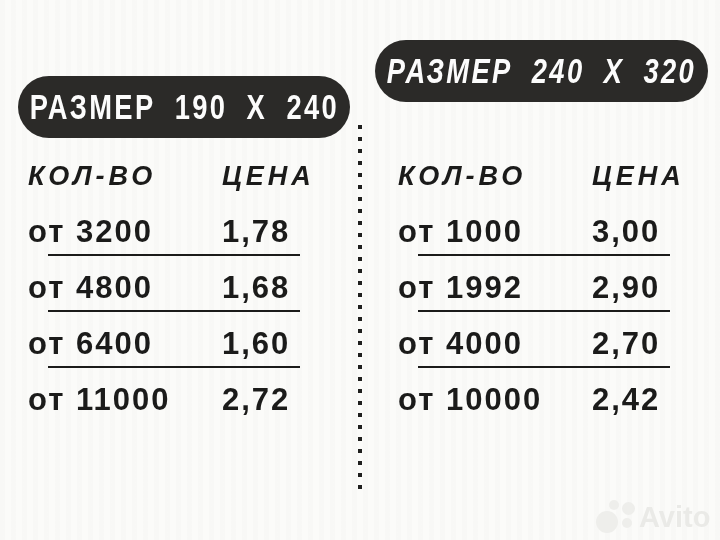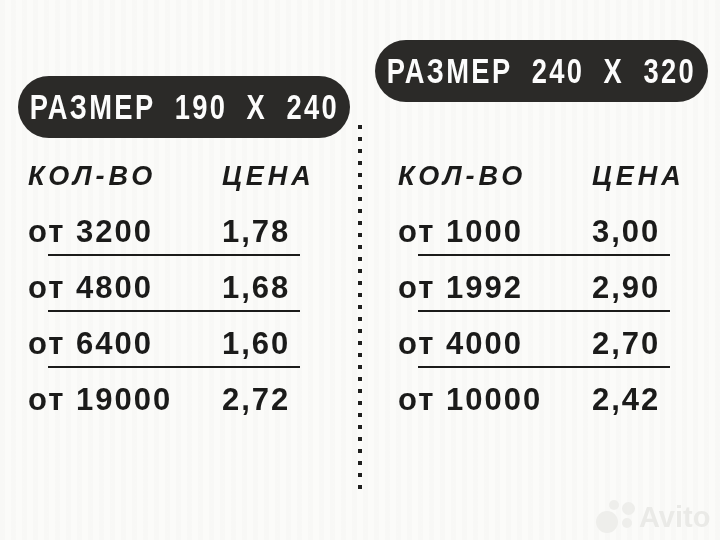--- a/index.html
+++ b/index.html
@@ -10,21 +10,21 @@
     font-family:"Liberation Sans", sans-serif;
     color:#1b1b1a;
   }
 
   
   .pill {
     position:absolute; top:40px; height:62px; background:#2b2a28;
     border-radius:32px; display:flex; align-items:center; justify-content:center;
   }
   .pill.pill-left  { left:18px;   width:332px;margin-top:36px; }
-  .pill.pill-right { left:375px; width:333px; }
+  .pill.pill-right { left:375px; width:333px;font-style:italic; }
   .pill .pill-label {
     color:#fcfcfc; font-size:35px; font-weight:700; letter-spacing:3px;
     word-spacing:12px; white-space:nowrap; transform:scaleX(0.78);
   }
 
   
   .price-table { position:absolute; top:155px; width:302px; }
   .price-table.t-left  { left:28px; }
   .price-table.t-right { left:398px; }
 
@@ -92,21 +92,21 @@
       <span>от 4800</span>
       <span>1,68</span>
       <span class="rule"></span>
     </div>
     <div class="row">
       <span>от 6400</span>
       <span>1,60</span>
       <span class="rule"></span>
     </div>
     <div class="row">
-      <span>от 19000</span>
+      <span>от 11000</span>
       <span>2,72</span>
     </div>
   </div>
 
   <div class="price-table t-right">
     <div class="thead">
       <span class="col-h">КОЛ-ВО</span>
       <span class="col-h">ЦЕНА</span>
     </div>
     <div class="row">

